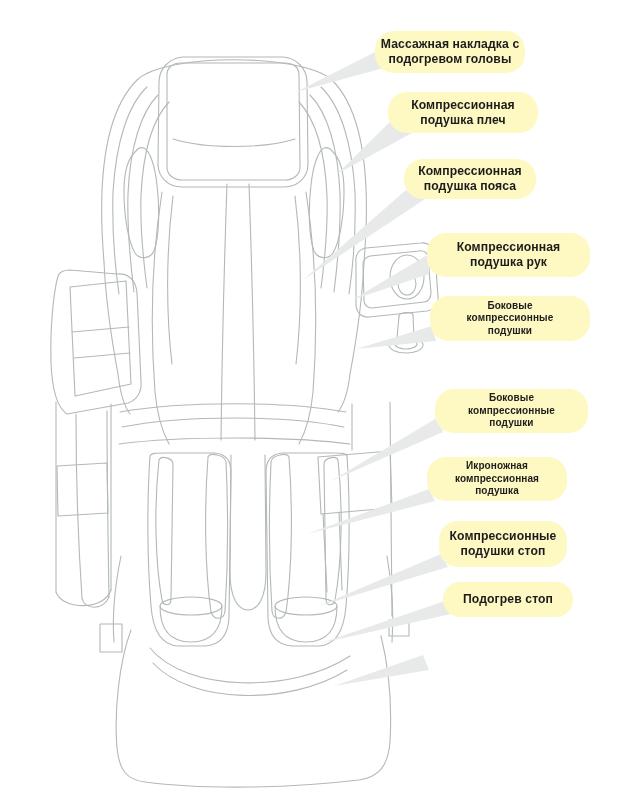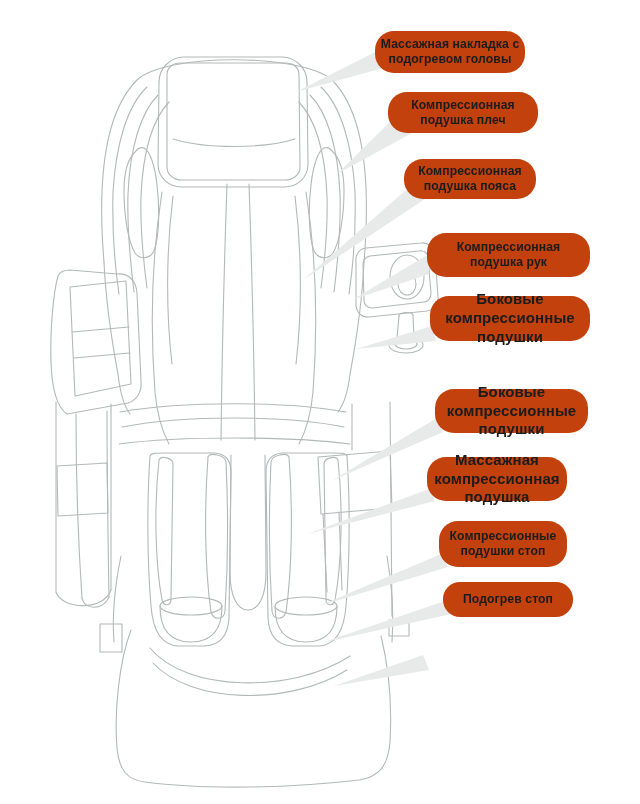--- a/index.html
+++ b/index.html
@@ -3,26 +3,26 @@
 <meta charset="utf-8">
 <style>
   html,body{margin:0;padding:0;background:#ffffff;}
   #canvas{
     position:relative;width:640px;height:804px;background:#ffffff;overflow:hidden;
     font-family:"Liberation Sans",sans-serif;
   }
   #chair-svg{position:absolute;left:0;top:0;}
   .bubble{
     position:absolute;display:flex;align-items:center;justify-content:center;
-    background:#c2410c;border-radius:19px;
+    background:#fef9c3;border-radius:19px;
     text-align:center;font-weight:bold;color:#1c1c1c;
     font-size:12.2px;line-height:1.22;white-space:pre-line;
     letter-spacing:0.1px;padding:0 2px;box-sizing:border-box;
   }
-  .bubble.small{font-size:15px;line-height:1.25;}
+  .bubble.small{font-size:10px;line-height:1.25;}
   .bubble.pill{border-radius:17px;}
 </style>
 </head>
 <body>
 
 <div id="canvas">
 
   <svg id="chair-svg" width="640" height="804" viewBox="0 0 640 804" xmlns="http://www.w3.org/2000/svg">
     <g stroke="#b3b8b8" fill="none" stroke-width="1.1" stroke-linecap="round" stroke-linejoin="round">
 
@@ -147,21 +147,21 @@
 подушка рук</div>
 
   <div class="bubble small" style="left:430px;top:296px;width:160px;height:45px;">Боковые
 компрессионные
 подушки</div>
 
   <div class="bubble small" style="left:435px;top:389px;width:153px;height:44px;">Боковые
 компрессионные
 подушки</div>
 
-  <div class="bubble small" style="left:427px;top:457px;width:140px;height:44px;">Массажная
+  <div class="bubble small" style="left:427px;top:457px;width:140px;height:44px;">Икроножная
 компрессионная
 подушка</div>
 
   <div class="bubble" style="left:439px;top:521px;width:128px;height:46px;">Компрессионные
 подушки стоп</div>
 
   <div class="bubble pill" style="left:443px;top:582px;width:130px;height:35px;">Подогрев стоп</div>
 
 
 </div>

